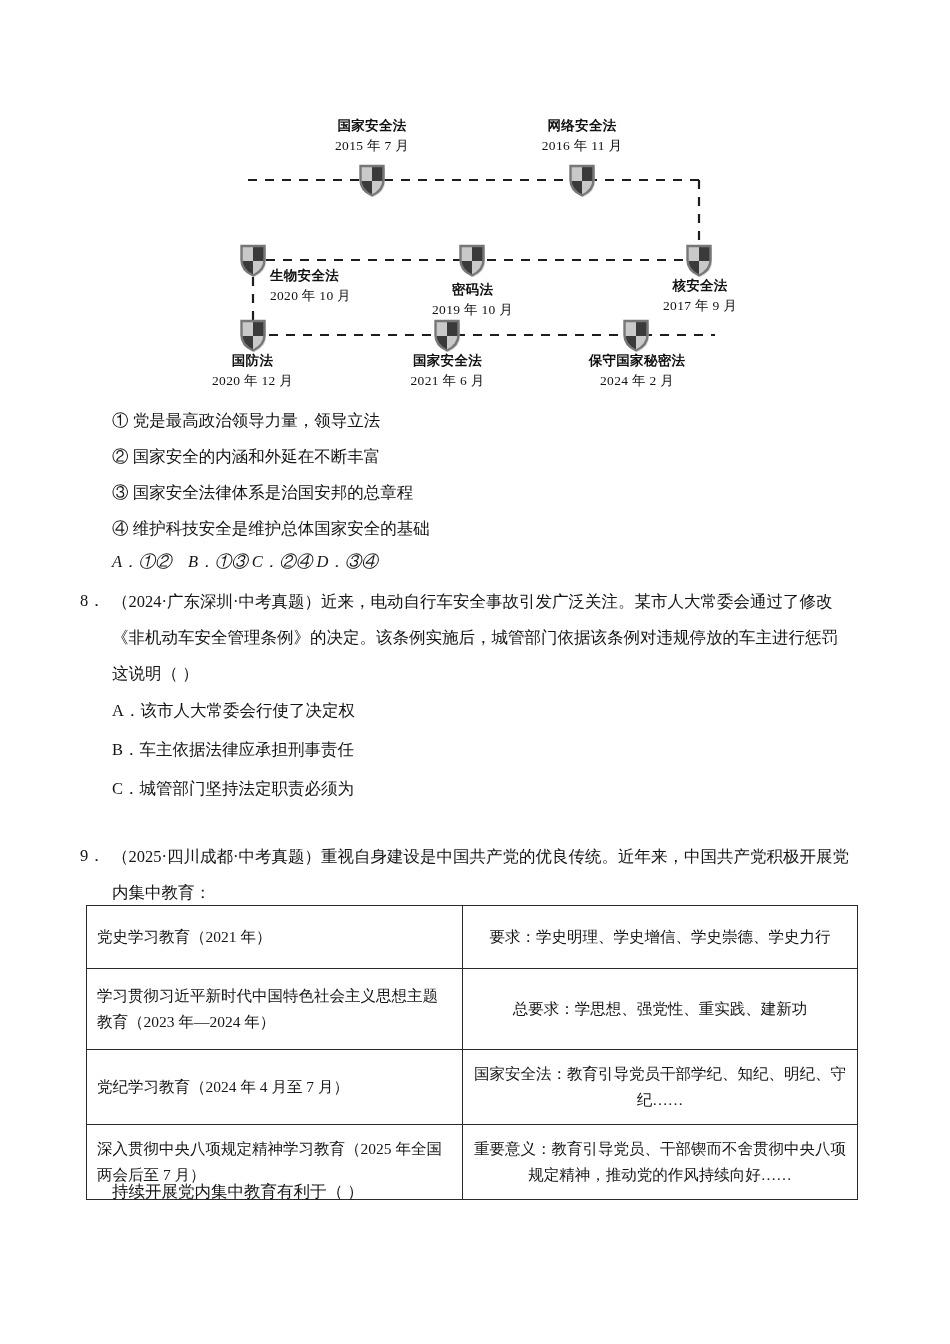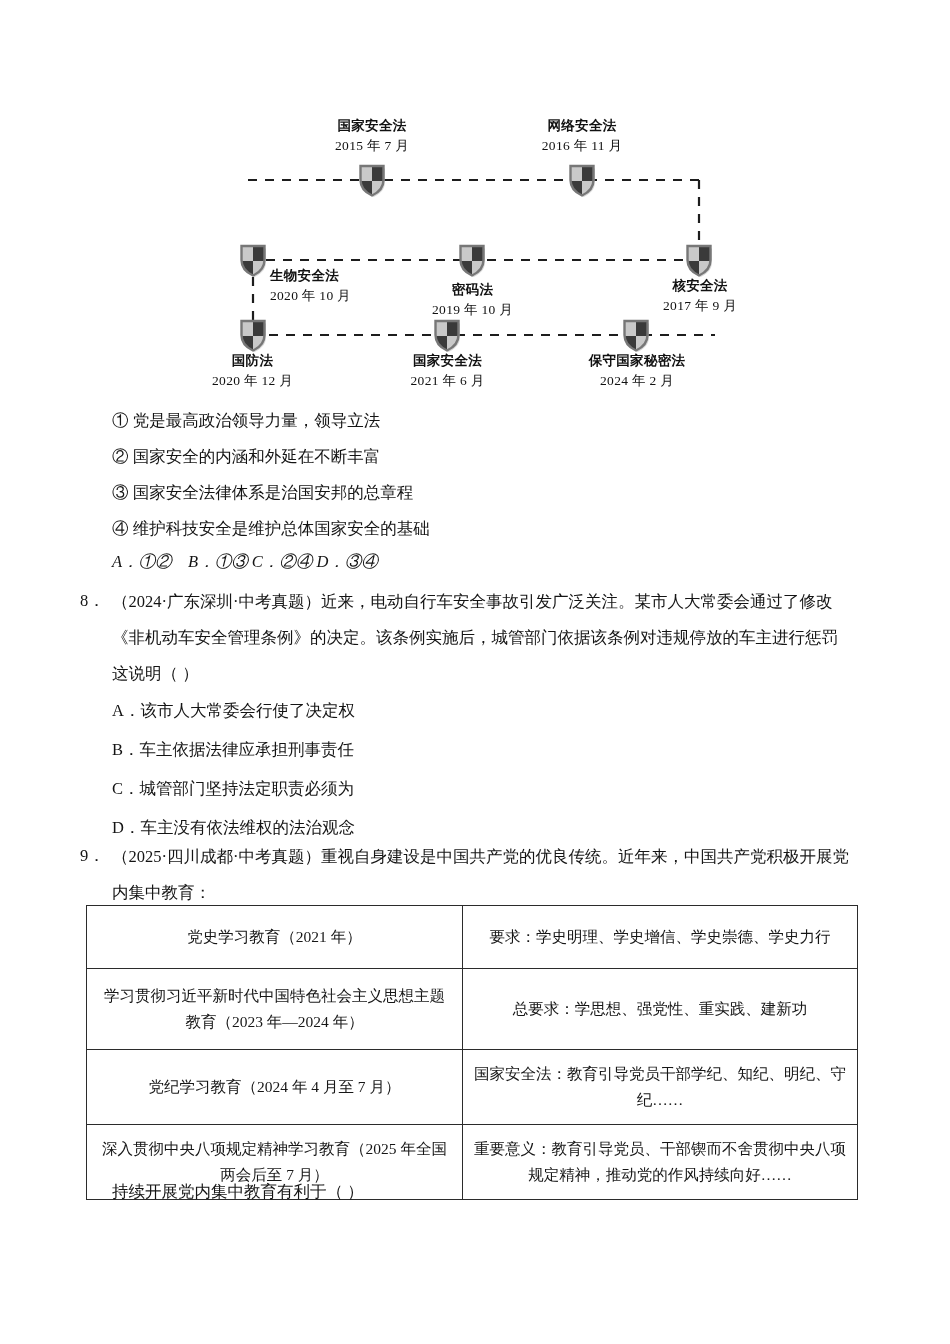--- a/index.html
+++ b/index.html
@@ -85,21 +85,20 @@
   .edu-table td {
     border: 1.3px solid #2b2b2b;
     font-size: 15.5px;
     line-height: 1.65;
     color: #161616;
     padding: 9px 10px;
     vertical-align: middle;
   }
   .edu-table td.c1 {
     width: 355px;
-    text-align: center;
   }
   .edu-table td.c2 {
     text-align: center;
     vertical-align: middle;
   }
   .edu-table tr.r1 td { height: 44px; }
   .edu-table tr.r2 td { height: 62px; }
   .edu-table tr.r3 td { height: 56px; }
   .edu-table tr.r4 td { height: 56px; }
   .edu-table td.c2.top { vertical-align: middle; }
@@ -309,21 +308,20 @@
   <div class="opt" style="left:112px; top:551px;font-style:italic;">A．①②　B．①③ C．②④ D．③④</div>
 
   <div class="qnum" style="left:80px; top:590px;">8．</div>
   <div class="line" style="left:112px; top:590px;">（2024·广东深圳·中考真题）近来，电动自行车安全事故引发广泛关注。某市人大常委会通过了修改</div>
   <div class="line" style="left:112px; top:626px;">《非机动车安全管理条例》的决定。该条例实施后，城管部门依据该条例对违规停放的车主进行惩罚</div>
   <div class="line" style="left:112px; top:662px;">这说明（  ）</div>
 
   <div class="opt" style="left:112px; top:700px;">A．该市人大常委会行使了决定权</div>
   <div class="opt" style="left:112px; top:739px;text-align:center;">B．车主依据法律应承担刑事责任</div>
   <div class="opt" style="left:112px; top:778px;">C．城管部门坚持法定职责必须为</div>
-  <div class="opt" style="left:112px; top:817px;">D．车主没有依法维权的法治观念</div>
 
   <div class="qnum" style="left:80px; top:845px;">9．</div>
   <div class="line" style="left:112px; top:845px;">（2025·四川成都·中考真题）重视自身建设是中国共产党的优良传统。近年来，中国共产党积极开展党</div>
   <div class="line" style="left:112px; top:881px;">内集中教育：</div>
 
   <table class="edu-table">
     <tbody>
       <tr class="r1">
         <td class="c1">党史学习教育（2021 年）</td>
         <td class="c2">要求：学史明理、学史增信、学史崇德、学史力行</td>

